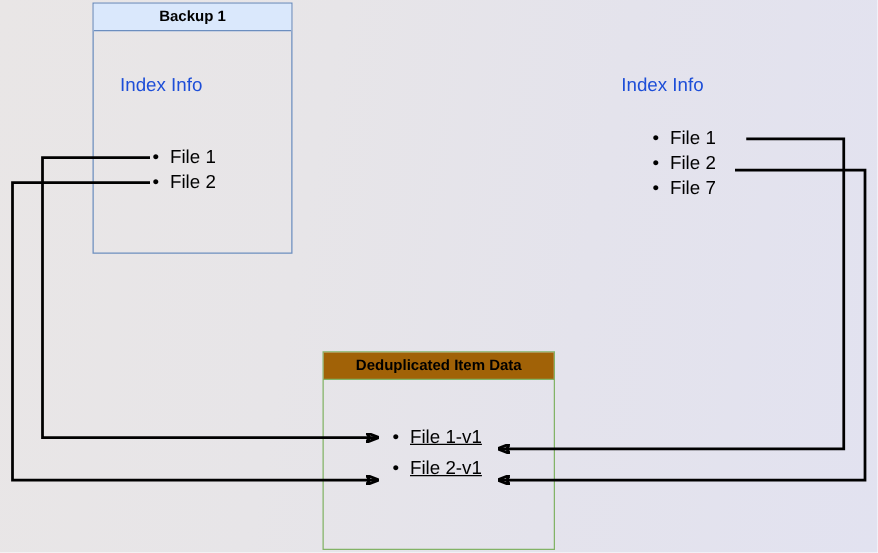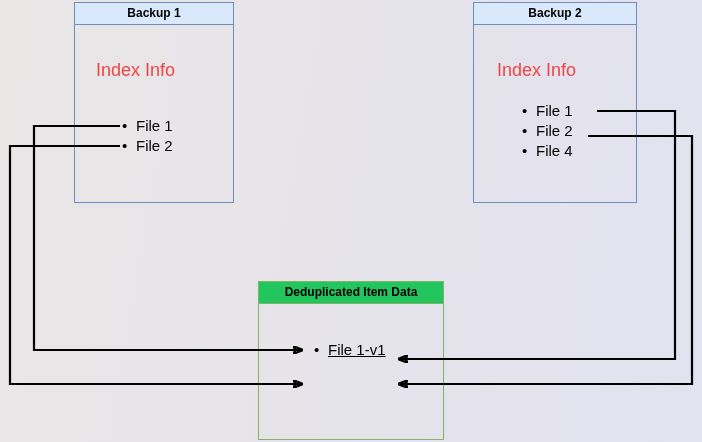--- a/index.html
+++ b/index.html
@@ -35,27 +35,27 @@
     font-size: 12px;
     font-weight: bold;
     color: #000;
     background: #dae8fc;
     border-bottom: 1.5px solid #6c8ebf;
   }
   .box.green {
     border-color: #82b366;
   }
   .box.green .hdr {
-    background: #22c55e;
+    background: #a16207;
     border-bottom-color: #82b366;
   }
   .body-title {
     position: absolute;
-    font-size: 18px;
-    color: #ef4444;
+    font-size: 15px;
+    color: #1d4ed8;
     white-space: nowrap;
   }
   ul.filelist {
     position: absolute;
     margin: 0;
     padding: 0 0 0 16px;
     list-style: none;
   }
   ul.filelist li {
     font-size: 15px;
@@ -100,35 +100,33 @@
 
   <div class="box" style="left:74px; top:2px; width:160px; height:201px;">
     <div class="hdr">Backup 1</div>
   </div>
   <div class="body-title" style="left:96px; top:60px;">Index Info</div>
   <ul class="filelist" style="left:120px; top:116px;">
     <li>File 1</li>
     <li>File 2</li>
   </ul>
 
-  <div class="box" style="left:473px; top:2px; width:164px; height:201px;">
-    <div class="hdr">Backup 2</div>
-  </div>
   <div class="body-title" style="left:497px; top:60px;">Index Info</div>
   <ul class="filelist" style="left:520px; top:101px;">
     <li>File 1</li>
     <li>File 2</li>
-    <li>File 4</li>
+    <li>File 7</li>
   </ul>
 
   <div class="box green" style="left:258px; top:281px; width:186px; height:159px;">
     <div class="hdr">Deduplicated Item Data</div>
   </div>
   <ul class="filelist wide" style="left:312px; top:337px;text-decoration:underline;">
     <li>File 1-v1</li>
+    <li>File 2-v1</li>
   </ul>
 
   <svg id="wires" viewBox="0 0 702 442">
     <defs>
       <marker id="arrowR" markerWidth="10" markerHeight="8" refX="9" refY="4" orient="auto" markerUnits="userSpaceOnUse">
         <path d="M0,0 L10,4 L0,8 L2.6,4 Z" fill="#000" stroke="none"></path>
       </marker>
       <marker id="arrowL" markerWidth="10" markerHeight="8" refX="9" refY="4" orient="auto" markerUnits="userSpaceOnUse">
         <path d="M0,0 L10,4 L0,8 L2.6,4 Z" fill="#000" stroke="none"></path>
       </marker>

